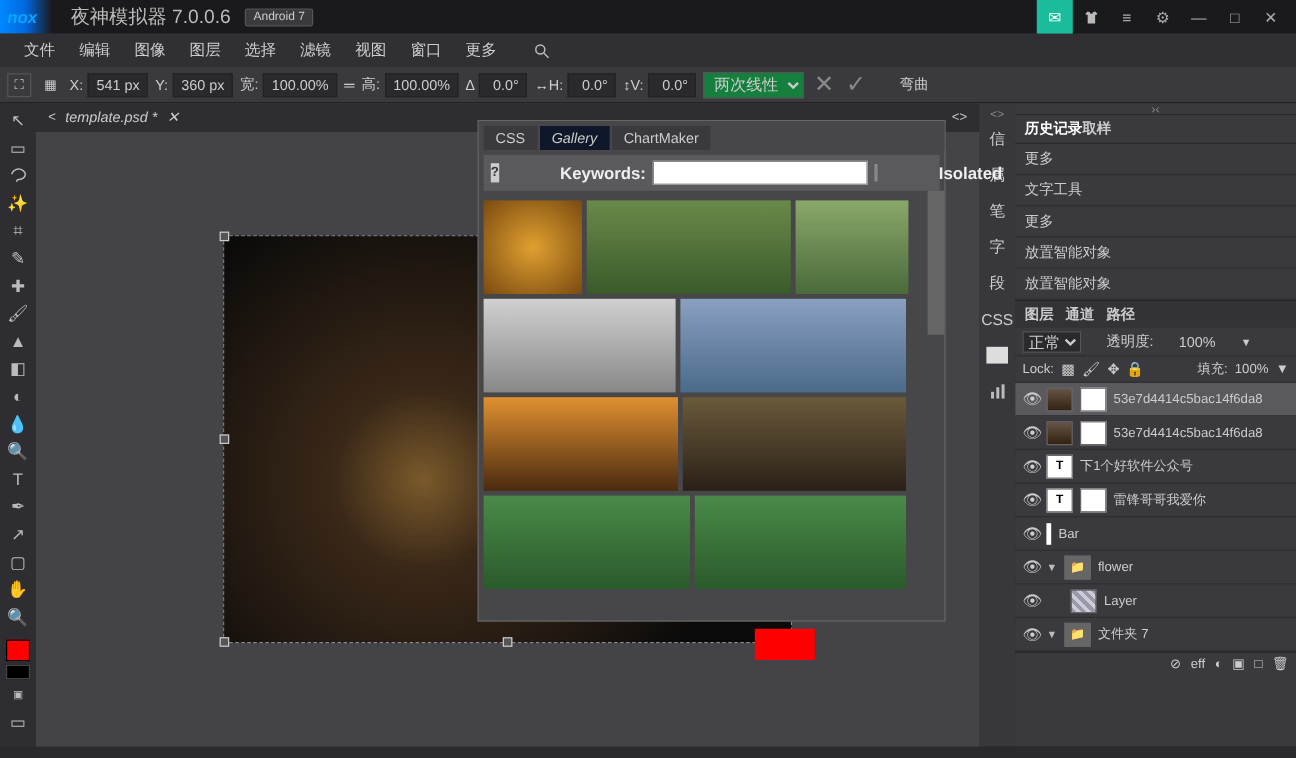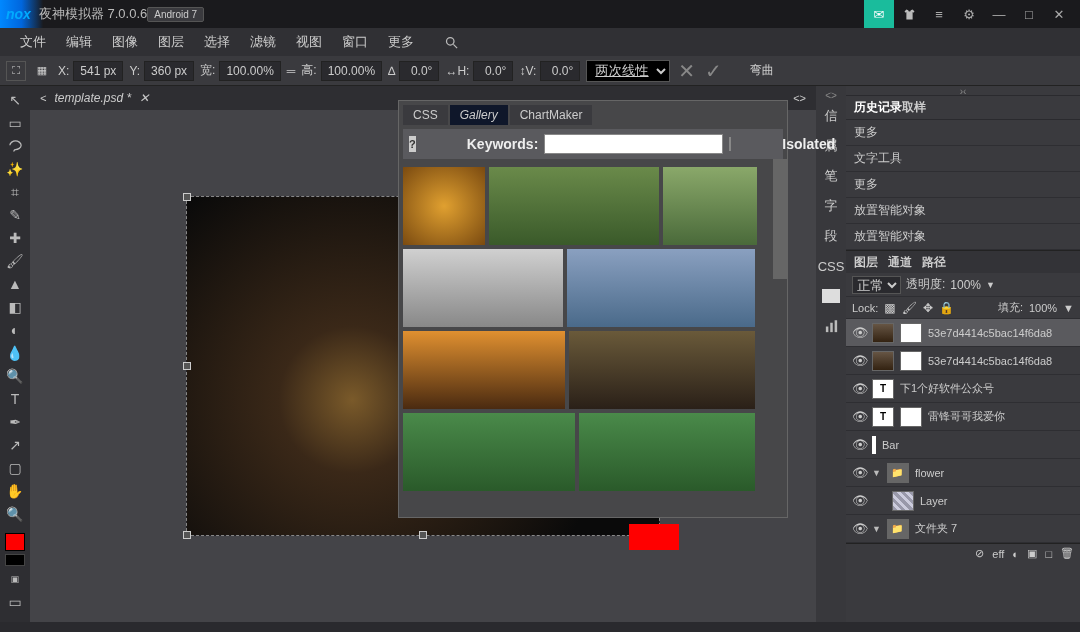--- a/index.html
+++ b/index.html
@@ -1,32 +1,32 @@
 <!DOCTYPE html>
 <html><head>
 <meta charset="utf-8">
 <style>
 * { margin: 0; padding: 0; box-sizing: border-box; font-family: "Microsoft YaHei", Arial, sans-serif; user-select: none; }
 body { width: 1080px; height: 632px; background: #2a2a2e; color: #ccc; overflow: hidden; font-size: 12px; }
 .titlebar { height: 28px; background: linear-gradient(to right, #0088ff 0%, #0066dd 2%, #1a1a1d 4%); display: flex; align-items: center; padding: 0 6px; color: #aaa; }
 .titlebar .logo { color: #00aaff; font-weight: bold; font-style: italic; font-size: 14px; margin-right: 8px; }
-.titlebar .title { color: #bbb; font-size: 13px; margin-right: 0; }
+.titlebar .title { color: #bbb; font-size: 16px; margin-right: 12px; padding-left: 20px; }
 .titlebar .badge { background: #3a3a3e; border: 1px solid #555; padding: 1px 6px; font-size: 10px; border-radius: 2px; color: #ccc; }
 .titlebar .spacer { flex: 1; }
 .titlebar .winctl { display: flex; gap: 0; }
 .titlebar .winctl div { width: 30px; height: 28px; display: flex; align-items: center; justify-content: center; color: #aaa; font-size: 13px; }
 .titlebar .winctl .green { background: #1abc9c; color: white; }
 .menubar { height: 28px; background: #303034; display: flex; align-items: center; padding: 0 10px; gap: 0; }
 .menubar span { padding: 0 10px; height: 28px; display: flex; align-items: center; font-size: 13px; }
 .menubar .search { margin-left: 10px; font-size: 16px; }
 .optbar { height: 30px; background: #3a3a3e; display: flex; align-items: center; padding: 0 6px; gap: 6px; border-bottom: 1px solid #222; }
 .optbar .chip { display: flex; align-items: center; gap: 4px; height: 22px; }
 .optbar .chip .val { background: #2a2a2e; padding: 2px 6px; min-width: 40px; text-align: right; border: 1px solid #222; }
 .optbar .icon { width: 20px; height: 20px; display: flex; align-items: center; justify-content: center; border: 1px solid #555; font-size: 11px; }
-.optbar select { background: #000000; color: #ccc; border: 1px solid #555; height: 22px; padding: 0 4px; text-decoration: underline; }
+.optbar select { background: #15803d; color: #ccc; border: 1px solid #555; height: 22px; padding: 0 4px; }
 .optbar .bigicon { font-size: 20px; color: #888; margin: 0 2px; }
 .workarea { display: flex; height: calc(632px - 28px - 28px - 30px - 10px); }
 .toolbox { width: 30px; background: #2e2e32; display: flex; flex-direction: column; align-items: center; padding-top: 4px; gap: 3px; }
 .toolbox .tool { width: 22px; height: 20px; display: flex; align-items: center; justify-content: center; color: #bbb; font-size: 14px; }
 .toolbox .swatch { width: 20px; height: 18px; margin-top: 6px; background: red; border: 1px solid #000; }
 .toolbox .swatch2 { width: 20px; height: 12px; background: #000; border: 1px solid #444; }
 .canvas-wrap { flex: 1; display: flex; flex-direction: column; background: #474749; position: relative; }
 .doctab { height: 24px; background: #2e2e32; display: flex; align-items: center; padding: 0 10px; justify-content: space-between; }
 .doctab .t { display: flex; align-items: center; gap: 8px; font-size: 12px; font-style: italic; }
 .doctab .arrow { font-size: 11px; }
@@ -56,21 +56,21 @@
 .sidestrip .si { width: 28px; height: 28px; display: flex; align-items: center; justify-content: center; font-size: 13px; }
 .sidestrip img, .sidestrip .picicn { width:18px; height:14px; background:#ddd; }
 .rightpanel { width: 234px; background: #3a3a3e; display: flex; flex-direction: column; }
 .rightpanel .hdr { height: 10px; text-align:center; font-size:10px; color:#888; border-bottom: 1px solid #2a2a2e; }
 .rightpanel .tabs2 { height: 24px; display: flex; align-items: center; gap: 0; padding: 0 8px; background: #3a3a3e; border-bottom: 1px solid #2a2a2e; font-size: 12px; font-weight: bold; }
 .rightpanel .tabs2 .a { color: #fff; }
 .rightpanel .histlist { background: #3a3a3e; }
 .rightpanel .histlist div { padding: 4px 8px; border-bottom: 1px solid #2e2e32; font-size: 12px; }
 .rightpanel .layersec { border-top: 1px solid #222; }
 .rightpanel .layertabs { height: 22px; display: flex; align-items: center; gap: 10px; padding: 0 8px; font-size: 12px; font-weight:bold; background: #333337; }
-.rightpanel .optrow { height: 24px; display: flex; align-items: center; gap: 5px; padding: 0 6px; font-size: 12px; border-bottom: 1px solid #2e2e32; }
+.rightpanel .optrow { height: 24px; display: flex; align-items: center; gap: 21px; padding: 0 6px; font-size: 12px; border-bottom: 1px solid #2e2e32; }
 .rightpanel .optrow select { background: #2a2a2e; color: #ccc; border: 1px solid #555; height: 18px; }
 .rightpanel .optrow .arrow { font-size: 9px; }
 .rightpanel .lockrow { height: 22px; display: flex; align-items: center; gap: 6px; padding: 0 6px; font-size: 11px; border-bottom: 1px solid #2e2e32; }
 .rightpanel .lockrow .ic { font-size: 12px; }
 .rightpanel .layers { flex: 1; overflow-y: auto; }
 .rightpanel .layer { height: 28px; display: flex; align-items: center; gap: 6px; padding: 0 6px; border-bottom: 1px solid #2e2e32; font-size: 11px; }
 .rightpanel .layer.sel { background: #5a5a5e; }
 .rightpanel .layer .eye { width: 14px; font-size: 13px; }
 .rightpanel .layer .thumb { width: 22px; height: 20px; background: #222; border: 1px solid #666; display: flex; align-items: center; justify-content: center; font-size: 10px; }
 .rightpanel .layer .thumb.t { background: #fff; color: #000; font-weight: bold; }

